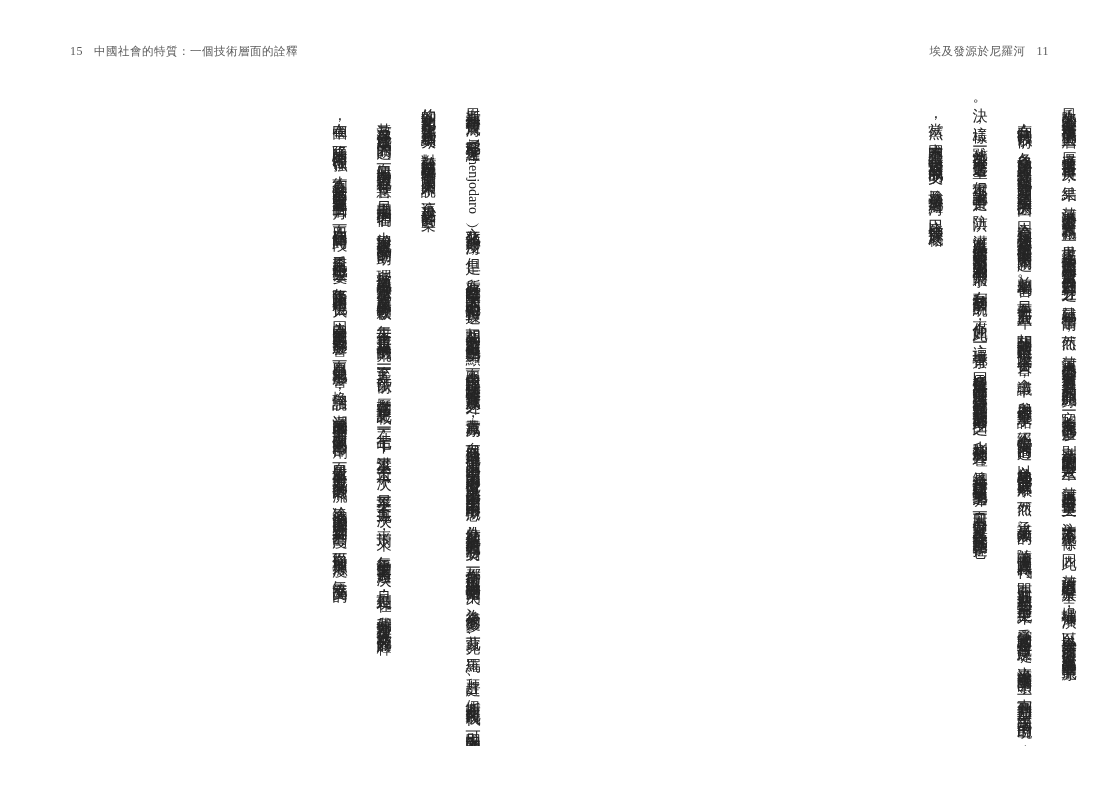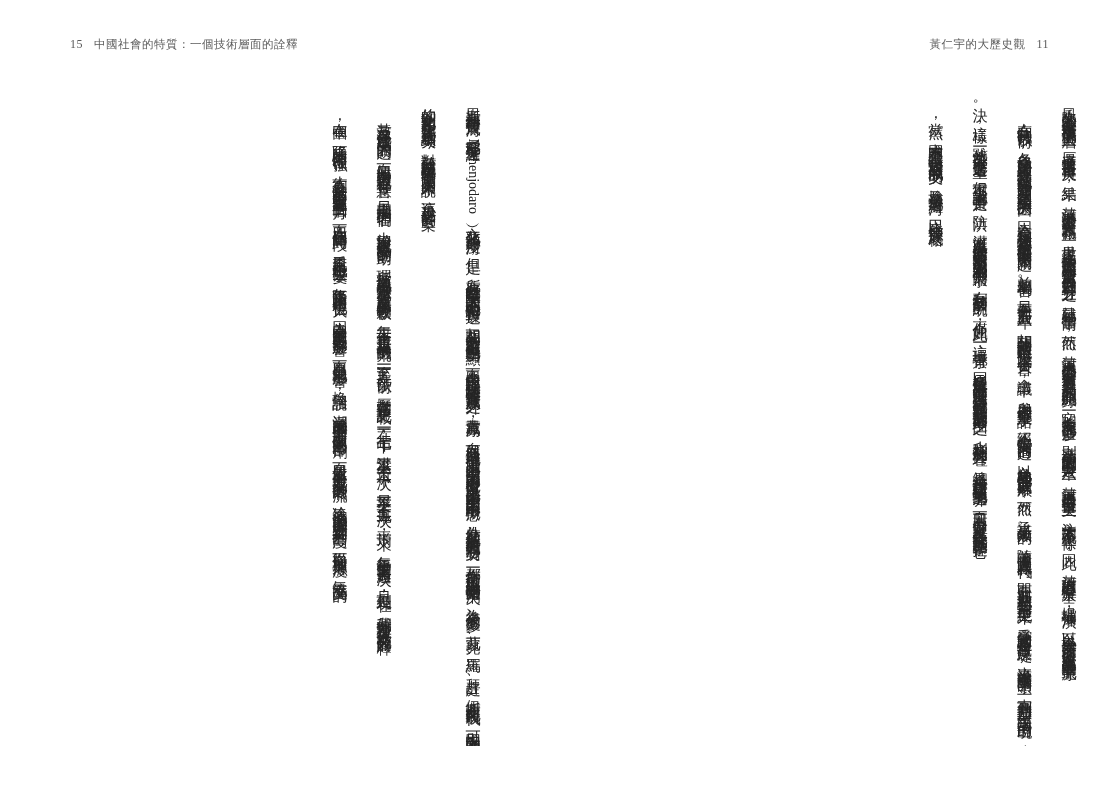--- a/index.html
+++ b/index.html
@@ -18,21 +18,21 @@
   .spread {
     position: relative;
     width: 1119px;
     height: 795px;
     background: #ffffff;
   }
 
   
   .runhead {
     position: absolute;
-    top: 37px;
+    top: 44px;
     font-size: 11.5px;
     letter-spacing: 0.5px;
     color: #5b5b5b;
     white-space: nowrap;
     font-family: "DejaVu Serif", "Liberation Serif", serif;
   }
   .runhead-left  { left: 70px;  }
   .runhead-right { right: 70px; }
   .runhead .folio {
     font-family: "Liberation Serif", "DejaVu Serif", serif;
@@ -74,21 +74,21 @@
 </head>
 <body>
 
 <div class="spread">
 
   <div class="runhead runhead-left">
     <span class="folio">15</span><span class="gap"></span><span>中國社會的特質：一個技術層面的詮釋</span>
   </div>
 
   <div class="runhead runhead-right">
-    <span>黃仁宇的大歷史觀</span><span class="gap"></span><span class="folio">11</span>
+    <span>埃及發源於尼羅河</span><span class="gap"></span><span class="folio">11</span>
   </div>
 
   <div class="page page-right">
     <p class="para">風吹來的沙土密集堆積而成的黃土層，厚度通常超過三百英尺。結果，黃河的淤沙含量令人歎為觀止。世界上絕大多數的大河如果含沙量超過百分之四到百分之五，就已經相當高了。然而，黃河河水的含沙量卻曾有過百分之四十六的觀測紀錄。它的一條支流的含沙量，則高達前所未聞的百分之六十三。黃河河道的最後五百英里，注入的支流不止一條。因此，黃河的河道經常淤塞，堤壩被沖潰，以至於今天黃河的河床要遠遠高出鄰近的華北平原。</p>
     <p class="para">在帝制時代以前，各自修建的治水工程經常是彼此分開的封建國家之間發生紛爭的原因，因為這類水利設施通常會給鄰近的國家帶來問題，並加劇禍害。早在西元前六五一年，相關的諸侯國就舉行過一次聯合大會。會議中，參與者們鄭重承諾，絕不改變黃河的河道，以免給其他國家造成麻煩。然而，承諾是無效的。隨著中國進入戰國時代，即西元前五世紀初至西元前三世紀末，爭霸的諸國甚至會故意決堤，來淹灌敵對國的領土。直到西元前二二一年統一中國的出現，這個問題才得以解決。這樣，雖然一些人可能言之過重，但不可否認的事實是：防洪、灌溉以及後來的散裝運輸所形成的對水利工程的需求，有利於帝國的統一。不僅如此，這一環境背景，同樣還是解釋為什麼中國實行傳統官僚制而非貴族制的最好理由之一。水利控制及其管理，總是會跨越封建諸侯領地的邊界，而只有由一位君主及其各級官僚才能夠掌控它。</p>
     <p class="para">當然，中國並不是唯一崛起於河谷流域的文明。埃及發源於尼羅河；巴比倫發源於底格</p>
   </div>
 
   <div class="page page-left">
     <p class="para">里斯河和幼發拉底河；穆罕耶達羅（<span class="latin">Mohenjodaro</span>）文化發源於印度河。但是，所有這些都離歐亞大陸的中心地帶相對較近，相互間的影響及征服也相當明顯，而不像中國那樣隔離於雄偉的青藏高原之外。青藏高原，自然而合適地孕育了以須彌山為中央山系的印度概念以及以崑崙山為中央山系的中國概念。為什麼其他所有的古代河谷文明，都作為一個可以辨識的實體而消失，為後來的笈多、蒙兀兒、羅馬、拜占庭、伊斯蘭文化所取代，可中國文明卻不間斷地從新石器時代的仰韶文化和龍山文化一直延續到今天？對於任何試圖尋求解答這一問題的人來說，這至少是部分的答案。</p>

